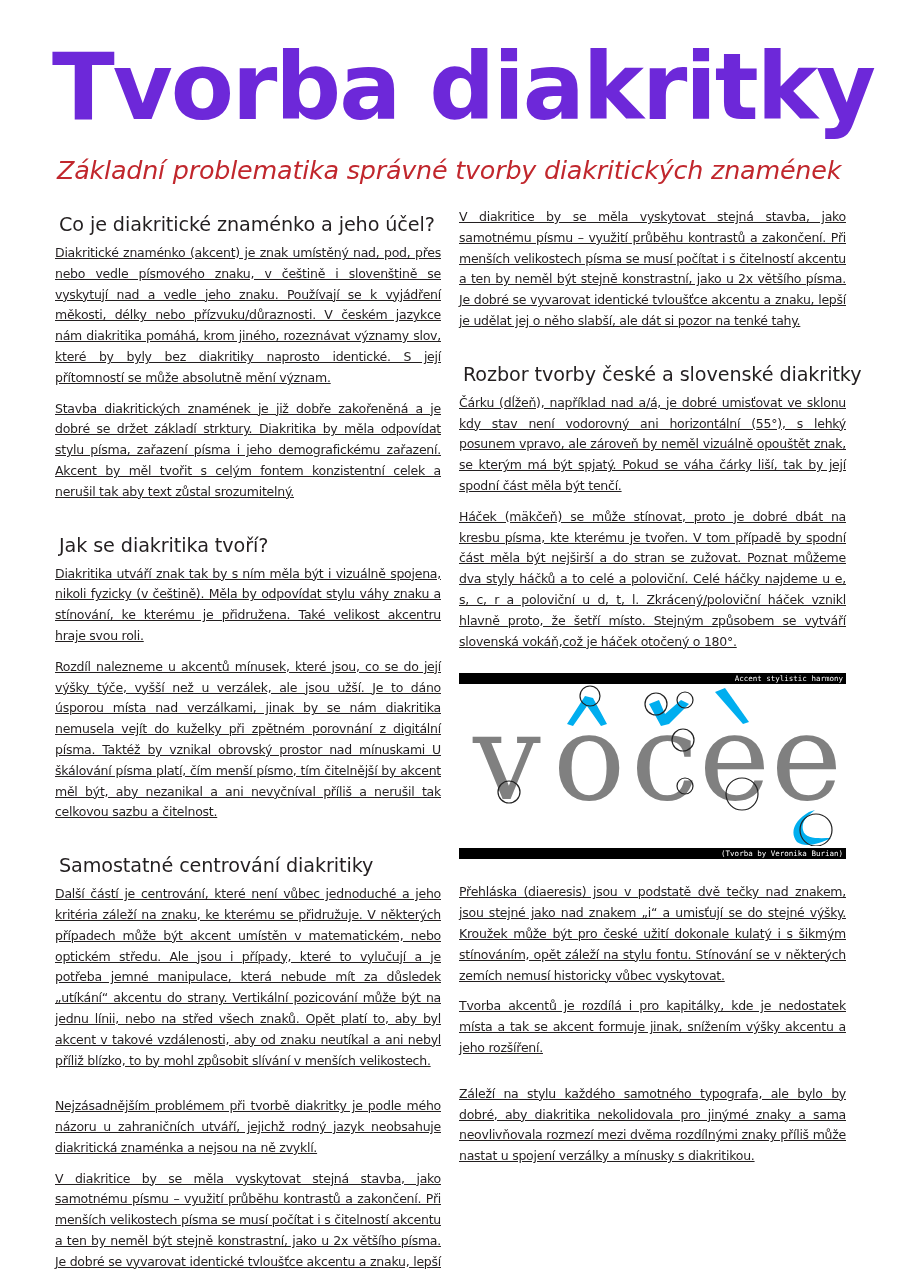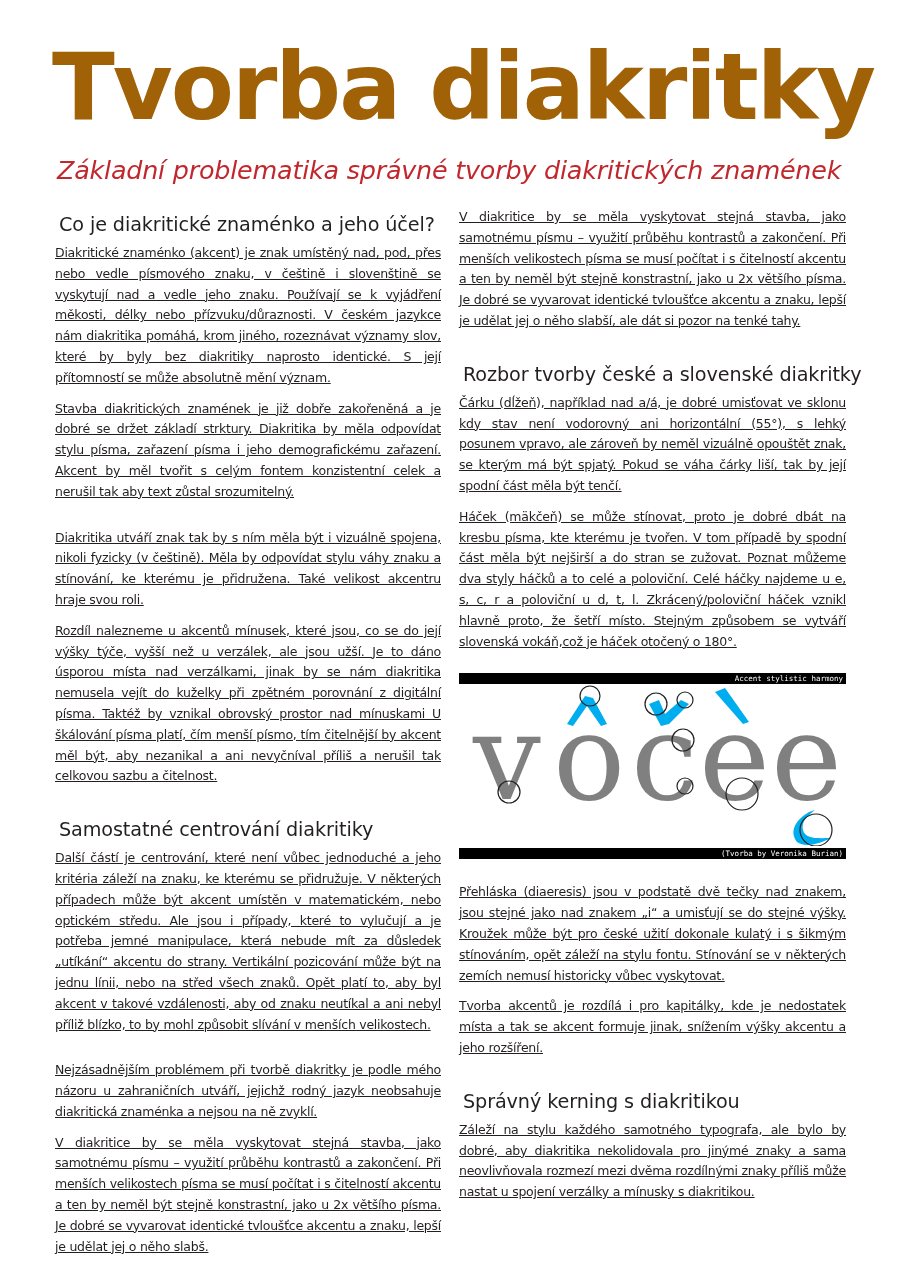--- a/index.html
+++ b/index.html
@@ -1,17 +1,17 @@
 <!DOCTYPE html>
 <html><head>
   <meta charset="utf-8">
   <style>
     html, body { margin: 0; padding: 0; background: #ffffff; }
     body { width: 900px; height: 1273px; position: relative; overflow: hidden; font-family: "DejaVu Sans", sans-serif; color: #231f20; }
-    .title { position: absolute; left: 52px; top: 38px; margin: 0; font-family: "DejaVu Sans", sans-serif; font-weight: bold; font-size: 92px; line-height: 100px; color: #a16207; letter-spacing: -2px; white-space: nowrap; }
+    .title { position: absolute; left: 52px; top: 38px; margin: 0; font-family: "DejaVu Sans", sans-serif; font-weight: bold; font-size: 92px; line-height: 100px; color: #6d28d9; letter-spacing: -2px; white-space: nowrap; }
     .subtitle { position: absolute; left: 57px; top: 152px; margin: 0; font-family: "DejaVu Sans", sans-serif; font-style: italic; font-size: 25.4px; line-height: 36px; color: #c1272d; letter-spacing: -0.2px; white-space: nowrap; }
     .col { position: absolute; top: 207px; }
     .col-left { left: 55px; width: 386px; }
     .col-right { left: 459px; width: 387px; }
     h2 { margin: 4px; font-weight: normal; font-size: 19.2px; line-height: 28px; color: #231f20; letter-spacing: -0.1px; white-space: nowrap; }
     p { margin: 0; font-size: 12.5px; line-height: 20.8px; text-align: justify; letter-spacing: -0.25px; text-decoration: underline; }
     .gap-s { height: 10px; }
     .gap-h { height: 25px; }
     .figure { width: 387px; height: 188px; margin: 18px 0 14px 0; position: relative; }
     .fig-bar { position: absolute; left: 0; width: 387px; height: 11px; background: #000; color: #fff; font-family: "DejaVu Sans Mono", monospace; font-size: 7.5px; line-height: 11px; text-align: right; padding-right: 3px; box-sizing: border-box; padding-left: 16px; }
@@ -27,20 +27,21 @@
 
 <div class="col col-left">
   <section>
     <h2>Co je diakritické znaménko a jeho účel?</h2>
     <p>Diakritické znaménko (akcent) je znak umístěný nad, pod, přes nebo vedle písmového znaku, v češtině i slovenštině se vyskytují nad a vedle jeho znaku. Používají se k vyjádření měkosti, délky nebo přízvuku/důraznosti. V českém jazykce nám diakritika pomáhá, krom jiného, rozeznávat významy slov, které by byly bez diakritiky naprosto identické. S její přítomností se může absolutně mění význam.</p>
     <div class="gap-s"></div>
     <p>Stavba diakritických znamének je již dobře zakořeněná a je dobré se držet základí strktury. Diakritika by měla odpovídat stylu písma, zařazení písma i jeho demografickému zařazení. Akcent by měl tvořit s celým fontem konzistentní celek a nerušil tak aby text zůstal srozumitelný.</p>
   </section>
   <div class="gap-h"></div>
   <section>
+    <h2>Jak se diakritika tvoří?</h2>
     <p>Diakritika utváří znak tak by s ním měla být i vizuálně spojena, nikoli fyzicky (v češtině). Měla by odpovídat stylu váhy znaku a stínování, ke kterému je přidružena. Také velikost akcentru hraje svou roli.</p>
     <div class="gap-s"></div>
     <p>Rozdíl nalezneme u akcentů mínusek, které jsou, co se do její výšky týče, vyšší než u verzálek, ale jsou užší. Je to dáno úsporou místa nad verzálkami, jinak by se nám diakritika nemusela vejít do kuželky při zpětném porovnání z digitální písma. Taktéž by vznikal obrovský prostor nad mínuskami U škálování písma platí, čím menší písmo, tím čitelnější by akcent měl být, aby nezanikal a ani nevyčníval příliš a nerušil tak celkovou sazbu a čitelnost.</p>
   </section>
   <div class="gap-h"></div>
   <section>
     <h2>Samostatné centrování diakritiky</h2>
     <p>Další částí je centrování, které není vůbec jednoduché a jeho kritéria záleží na znaku, ke kterému se přidružuje. V některých případech může být akcent umístěn v matematickém, nebo optickém středu. Ale jsou i případy, které to vylučují a je potřeba jemné manipulace, která nebude mít za důsledek „utíkání“ akcentu do strany. Vertikální pozicování může být na jednu línii, nebo na střed všech znaků. Opět platí to, aby byl akcent v takové vzdálenosti, aby od znaku neutíkal a ani nebyl příliž blízko, to by mohl způsobit slívání v menších velikostech.</p>
   </section>
   <div class="gap-h"></div>
@@ -90,16 +91,15 @@
     </svg>
     <div class="fig-bar bottom">(Tvorba by Veronika Burian)</div>
   </figure>
 
   <div class="gap-s"></div>
   <p>Přehláska (diaeresis) jsou v podstatě dvě tečky nad znakem, jsou stejné jako nad znakem „i“ a umisťují se do stejné výšky. Kroužek může být pro české užití dokonale kulatý i s šikmým stínováním, opět záleží na stylu fontu. Stínování se v některých zemích nemusí historicky vůbec vyskytovat.</p>
   <div class="gap-s"></div>
   <p>Tvorba akcentů je rozdílá i pro kapitálky, kde je nedostatek místa a tak se akcent formuje jinak, snížením výšky akcentu a jeho rozšíření.</p>
   <div class="gap-h"></div>
   <section>
-    <h2>Správný kerning s diakritikou</h2>
     <p>Záleží na stylu každého samotného typografa, ale bylo by dobré, aby diakritika nekolidovala pro jinýmé znaky a sama neovlivňovala rozmezí mezi dvěma rozdílnými znaky příliš může nastat u spojení verzálky a mínusky s diakritikou.</p>
   </section>
 </div>
 
 </body></html>

